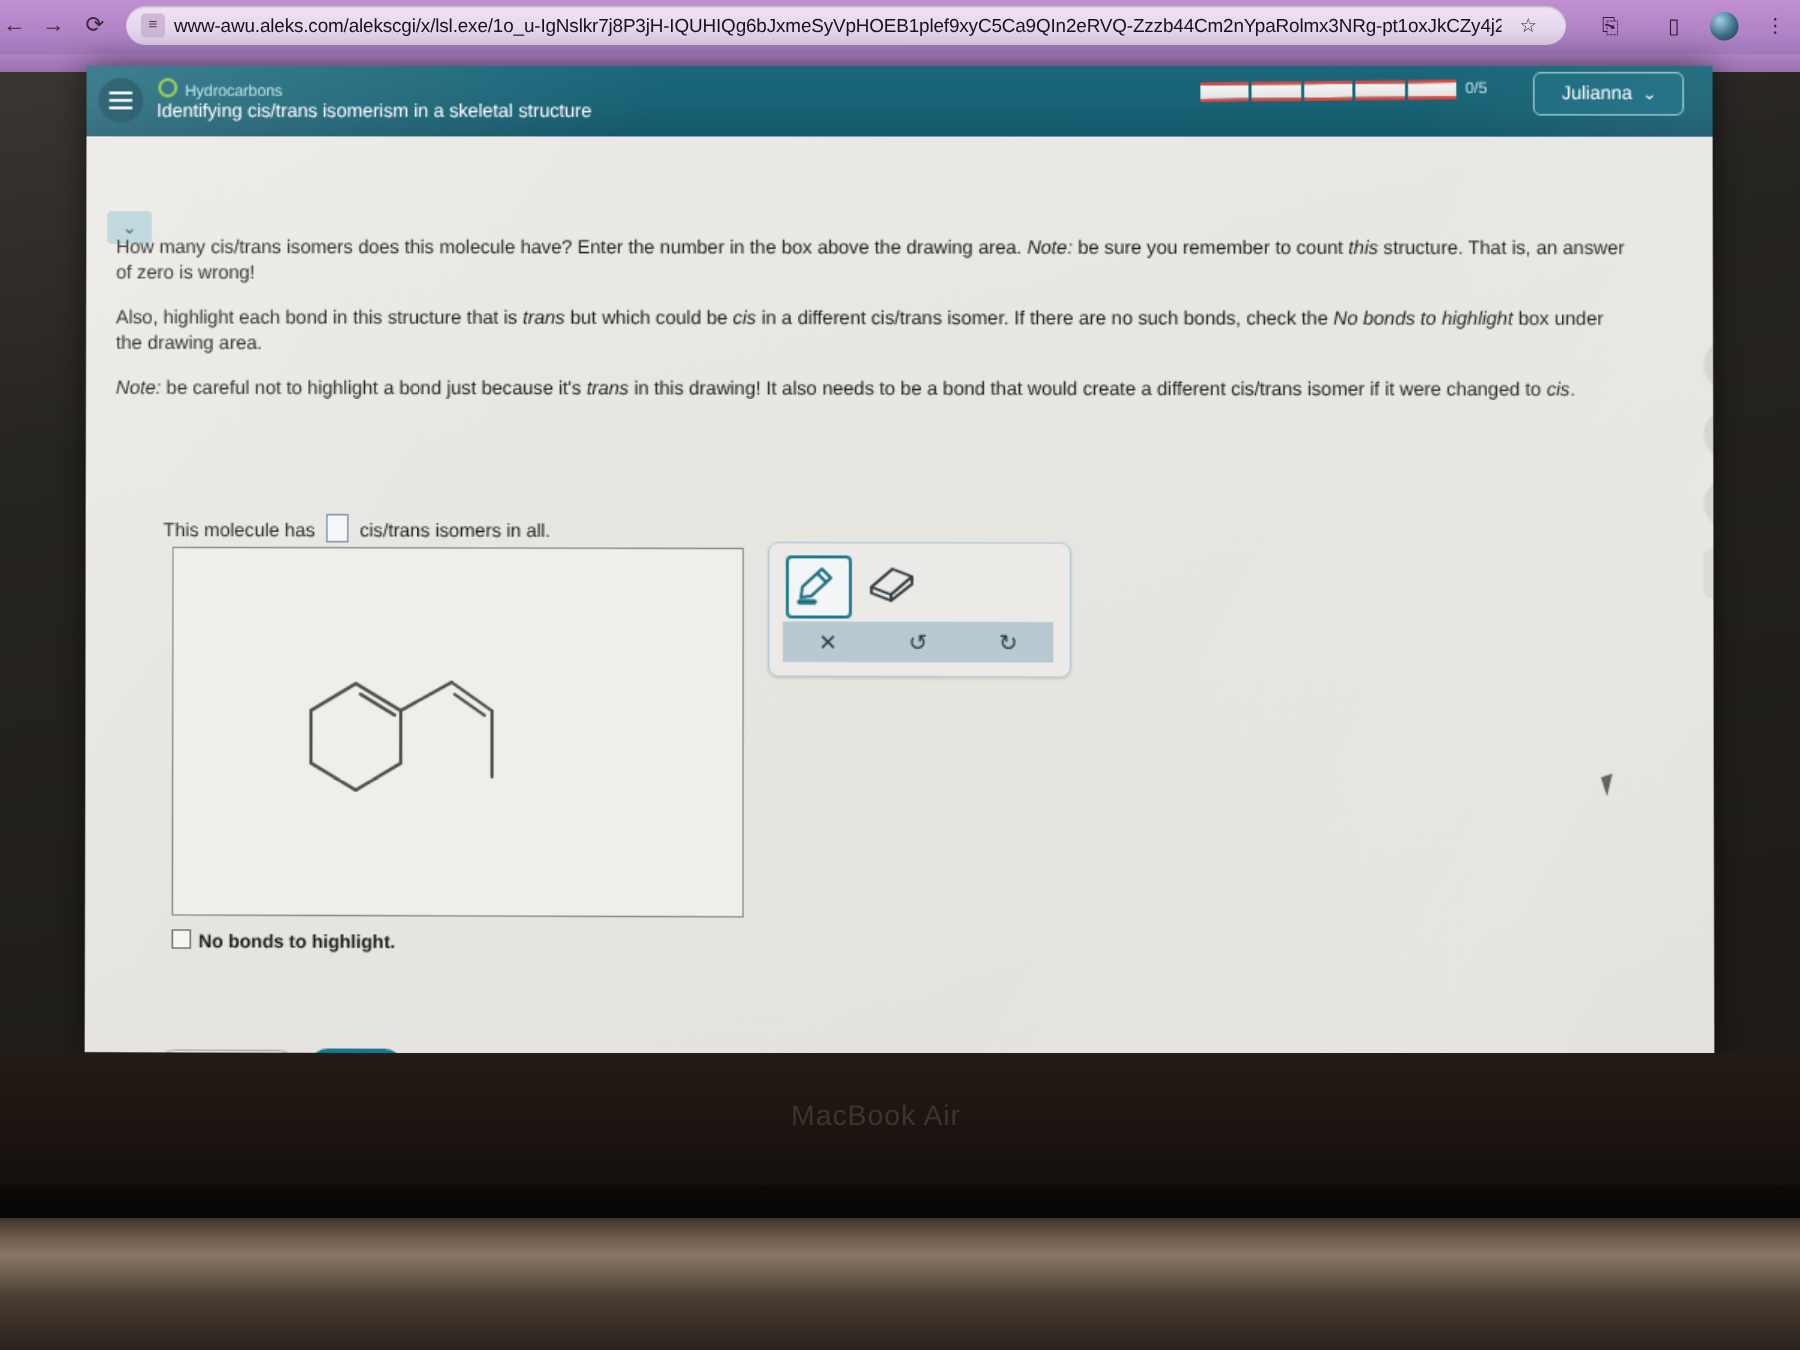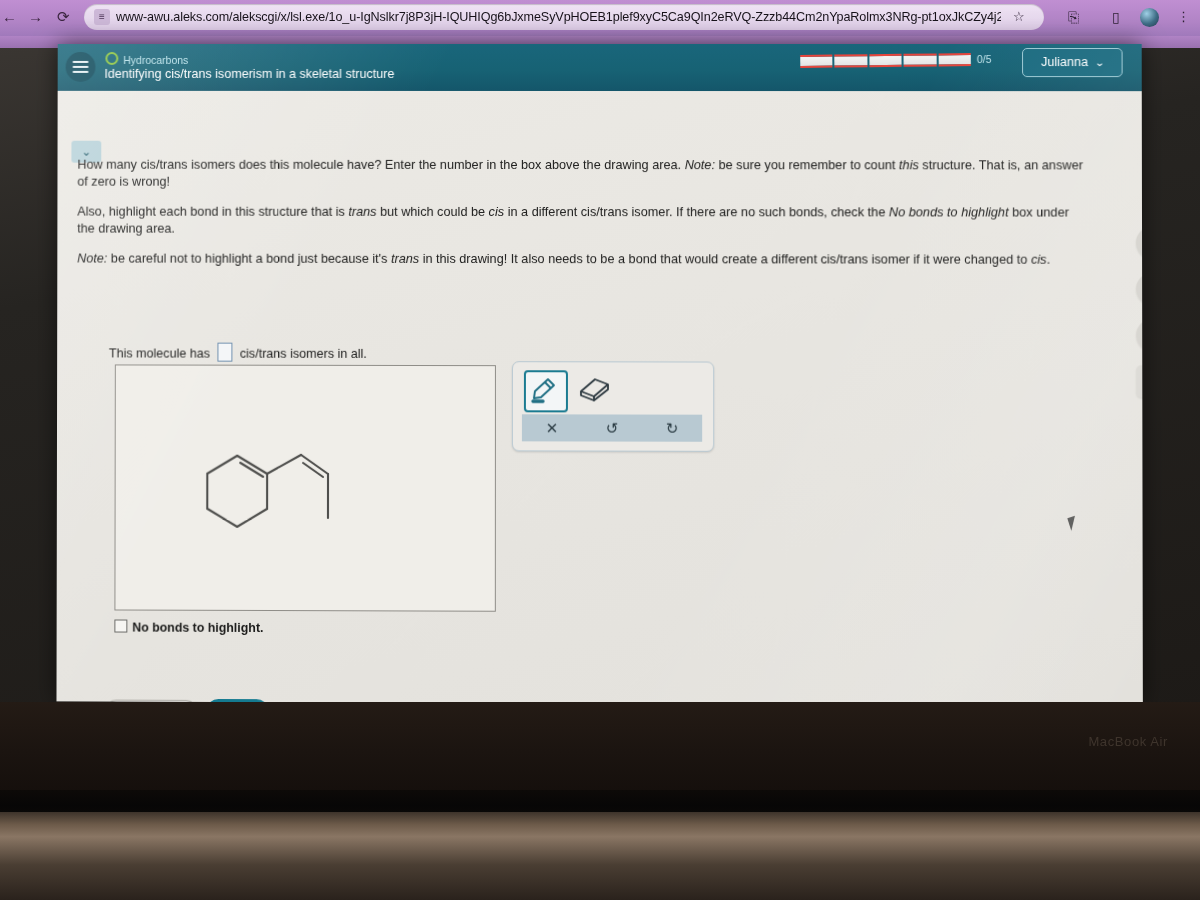--- a/index.html
+++ b/index.html
@@ -130,22 +130,22 @@
   .rail-btn.sq{border-radius:5px;background:rgba(208,206,200,.55);}
 
   
   #cursor{position:absolute;left:1011px;top:470px;width:0;height:0;
      border-left:8px solid #3a3a3a;border-right:5px solid transparent;
      border-bottom:13px solid transparent;transform:rotate(-18deg);opacity:.85;}
 
   
   #bezel-bottom{position:absolute;left:0;top:702px;width:1200px;height:110px;
      background:linear-gradient(180deg,#241b15 0%,#1b1410 45%,#120d0a 100%);}
-  #brand{position:absolute;left:0;top:734px;width:1168px;text-align:right;
-     font-size:13px;color:#4a3f36;letter-spacing:.6px;opacity:.75;}
+  #brand{position:absolute;left:0;top:734px;width:1168px;text-align:center;
+     font-size:19px;color:#4a3f36;letter-spacing:.6px;opacity:.75;}
   #hinge{position:absolute;left:0;top:790px;width:1200px;height:26px;
      background:linear-gradient(180deg,#0d0a08 0%,#070606 60%,#0b0907 100%);}
   #deck{position:absolute;left:0;top:812px;width:1200px;height:88px;
      background:linear-gradient(180deg,#3d332a 0%,#6c5a49 14%,#8a7664 28%,#4a3e33 60%,#2a221c 100%);}
 </style>
 </head>
 <body>
 
 <div id="photo">
 

